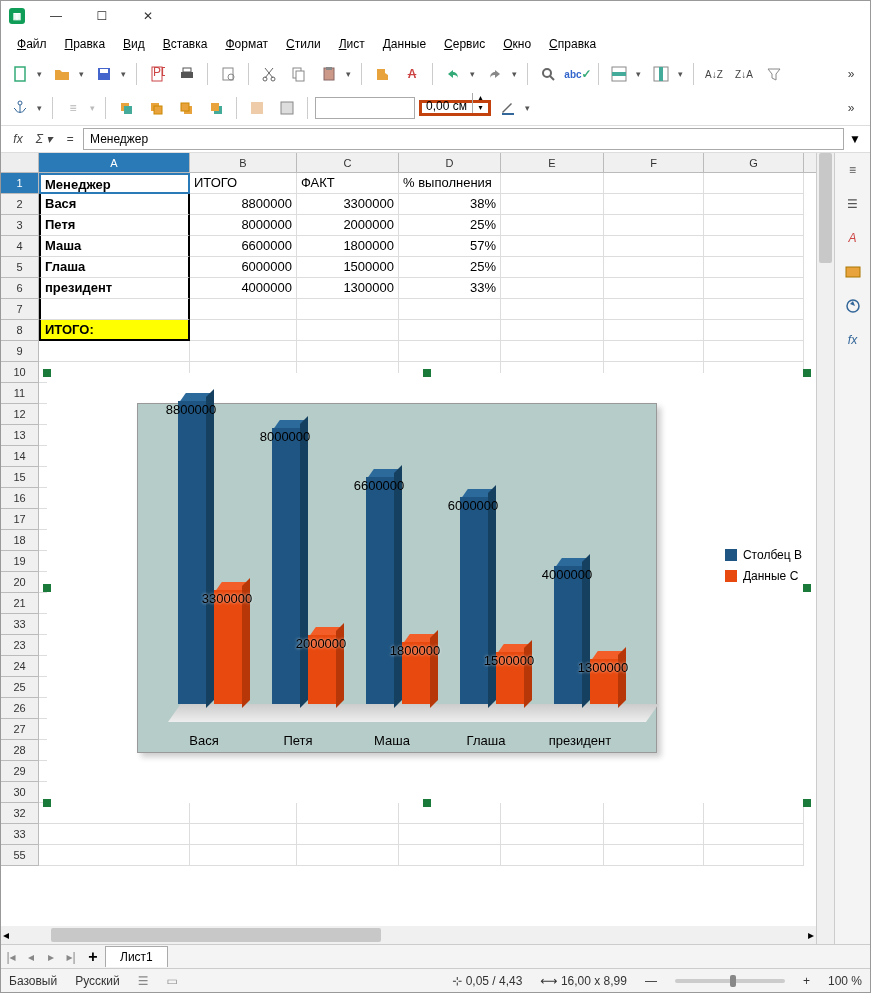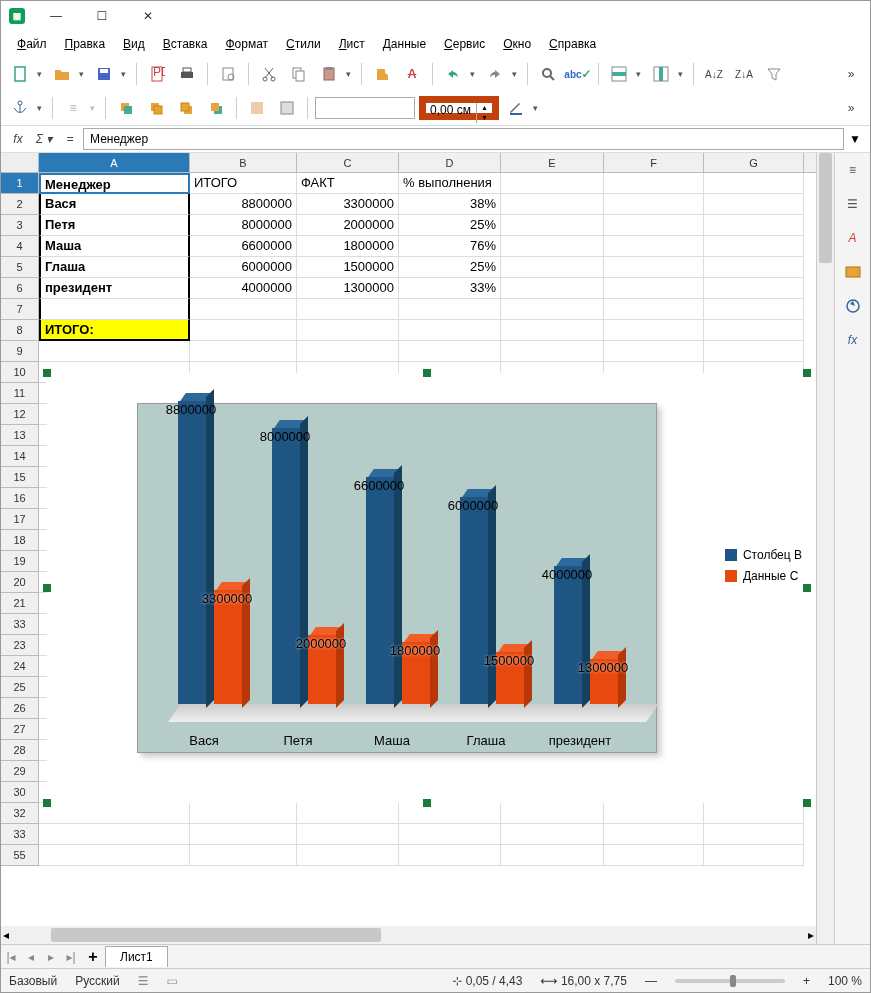--- a/index.html
+++ b/index.html
@@ -11,21 +11,21 @@
 .menubar{height:26px;display:flex;align-items:center;padding:0 8px;gap:2px}
 .menubar span{padding:4px 8px;color:#000}
 .menubar span::first-letter{text-decoration:underline}
 .toolbar{height:34px;display:flex;align-items:center;padding:2px 6px;gap:4px;flex-wrap:nowrap;overflow:hidden}
 .tbtn{width:26px;height:26px;display:flex;align-items:center;justify-content:center;color:#444;border:1px solid transparent;border-radius:3px}
 .tbtn svg{width:16px;height:16px}
 .sep{width:1px;height:22px;background:#ccc;margin:0 3px}
 .drop{width:8px;color:#555;font-size:9px}
 .toolbar2{height:34px;display:flex;align-items:center;padding:2px 6px;gap:4px}
 .toolbar2 input[type=text]{height:22px;border:1px solid #aaa;padding:0 4px}
-.spinner{display:flex;align-items:flex-start;border:7px solid #c2410c;height:24px;font-size:11px}
+.spinner{display:flex;align-items:flex-end;border:3px solid #c2410c;height:16px;font-size:11px}
 .spinner .sp-text{padding:0 4px;width:50px}
 .spinner .sp-btns{display:flex;flex-direction:column}
 .spinner .sp-btns div{width:16px;height:10px;text-align:center;line-height:9px;border-left:1px solid #aaa;font-size:8px}
 .fxbar{height:28px;display:flex;align-items:center;padding:2px 4px;border-top:1px solid #ddd;border-bottom:1px solid #ddd}
 .cellref{width:170px;height:22px;border:1px solid #aaa;padding:0 6px;display:flex;align-items:center}
 .cellref .dd{margin-left:auto;border-left:1px solid #aaa;padding:0 4px;color:#555}
 .fxbtn{width:22px;height:22px;display:flex;align-items:center;justify-content:center;font-style:italic;color:#444;margin:0 2px}
 .fxinput{flex:1;height:22px;border:1px solid #aaa;padding:0 6px;display:flex;align-items:center}
 .fxexpand{width:22px;height:22px;display:flex;align-items:center;justify-content:center}
 .workarea{flex:1;display:flex;overflow:hidden}
@@ -342,21 +342,21 @@
           <div class="cell right" style="width:102px">25%</div>
           <div class="cell " style="width:103px"></div>
           <div class="cell " style="width:100px"></div>
           <div class="cell " style="width:100px"></div>
         </div>
         <div class="row">
           <div class="rh">4</div>
           <div class="cell bold boxL boxR" style="width:151px">Маша</div>
           <div class="cell right" style="width:107px">6600000</div>
           <div class="cell right" style="width:102px">1800000</div>
-          <div class="cell right" style="width:102px">76%</div>
+          <div class="cell right" style="width:102px">57%</div>
           <div class="cell " style="width:103px"></div>
           <div class="cell " style="width:100px"></div>
           <div class="cell " style="width:100px"></div>
         </div>
         <div class="row">
           <div class="rh">5</div>
           <div class="cell bold boxL boxR" style="width:151px">Глаша</div>
           <div class="cell right" style="width:107px">6000000</div>
           <div class="cell right" style="width:102px">1500000</div>
           <div class="cell right" style="width:102px">25%</div>
@@ -792,20 +792,20 @@
   <div class="tab">Лист1</div>
 </div>
 
 <div class="statusbar">
   <span>Базовый</span>
   <span>Русский</span>
   <span style="color:#888">☰</span>
   <span style="color:#888">▭</span>
   <div class="spacer"></div>
   <span>⊹ <span>0,05 / 4,43</span></span>
-  <span>⟷ <span>16,00 x 7,75</span></span>
+  <span>⟷ <span>16,00 x 8,99</span></span>
   <span>—</span>
   <div class="slider">
       <div class="knob"></div>
     </div>
   <span>+</span>
   <span>100 %</span>
 </div>
 
 </body></html>

